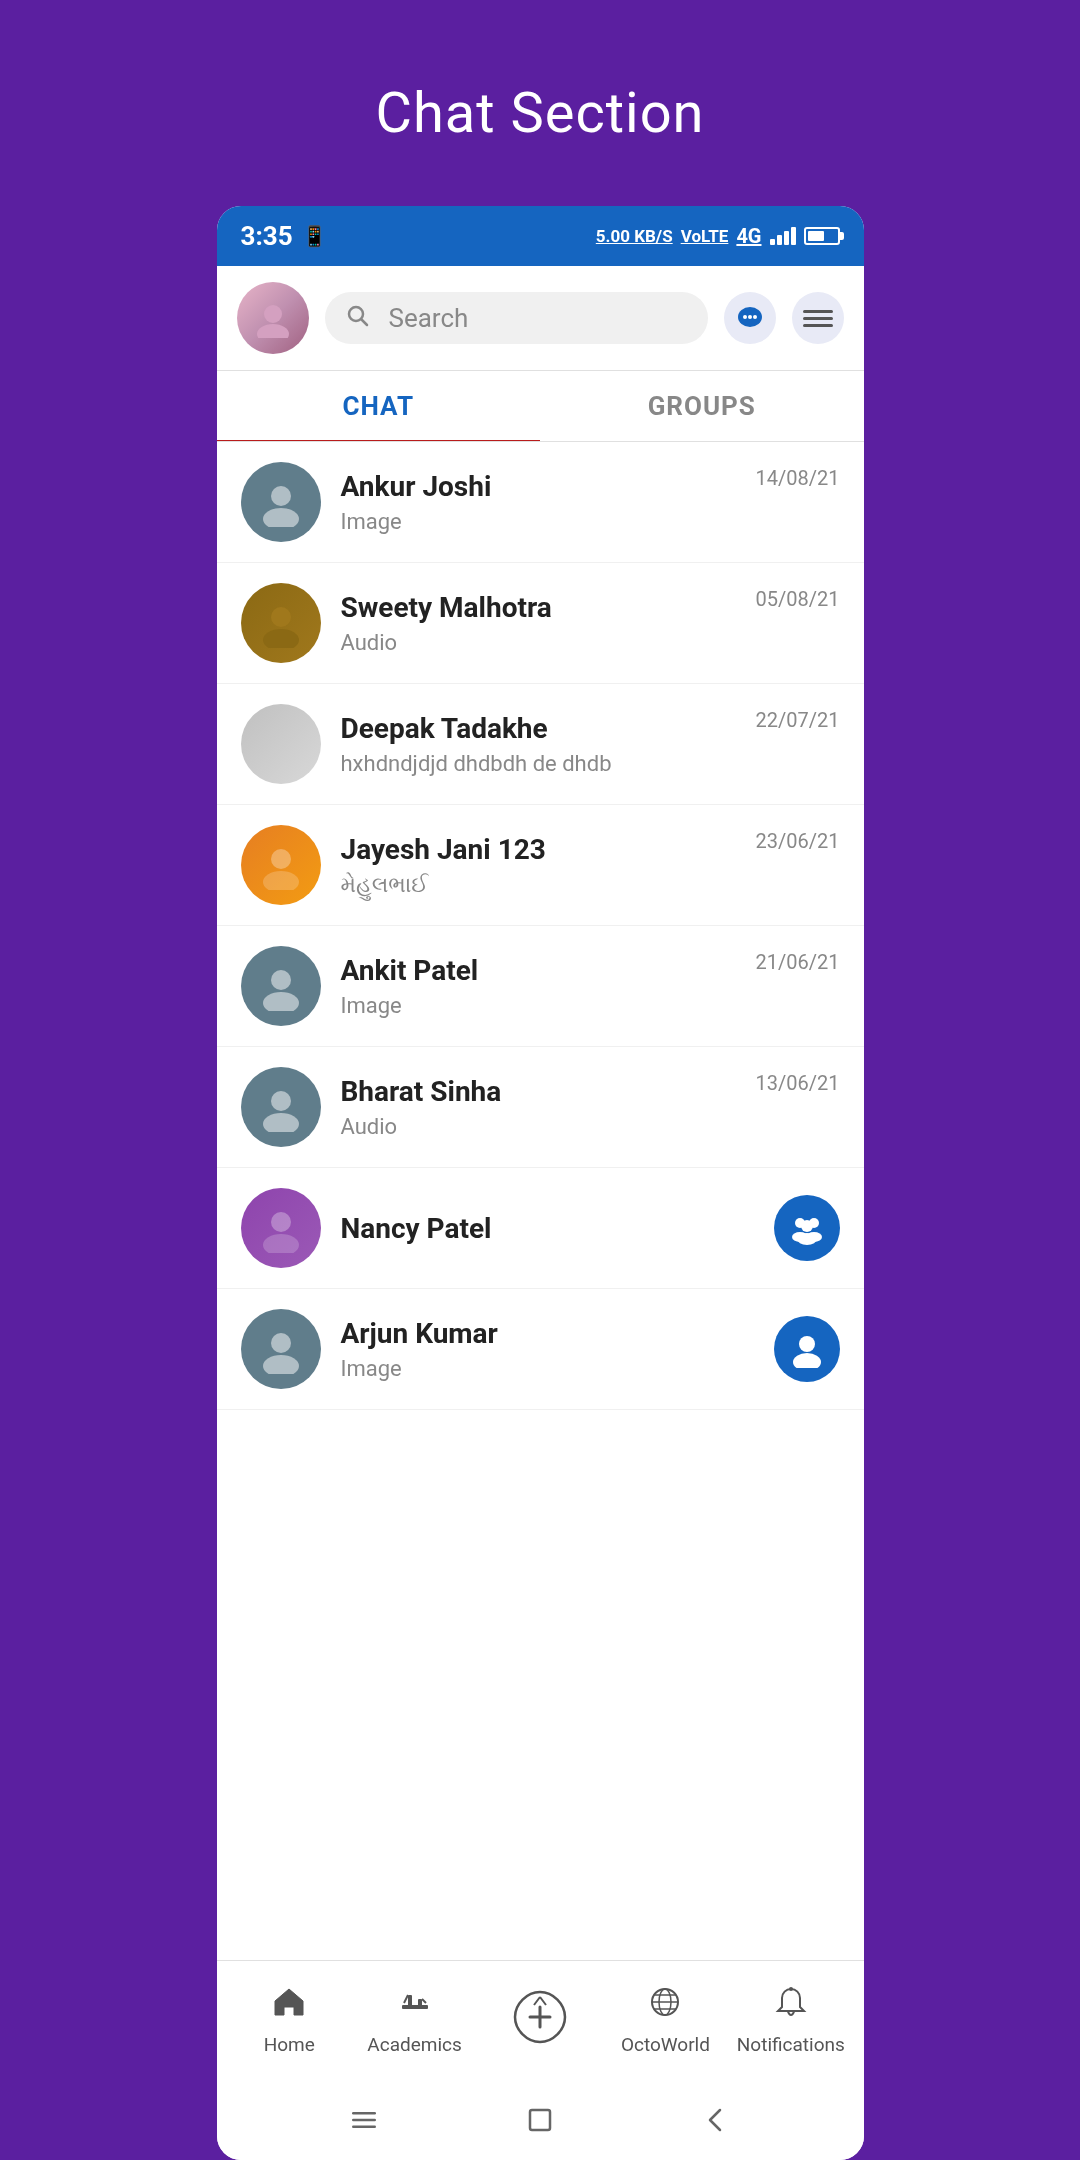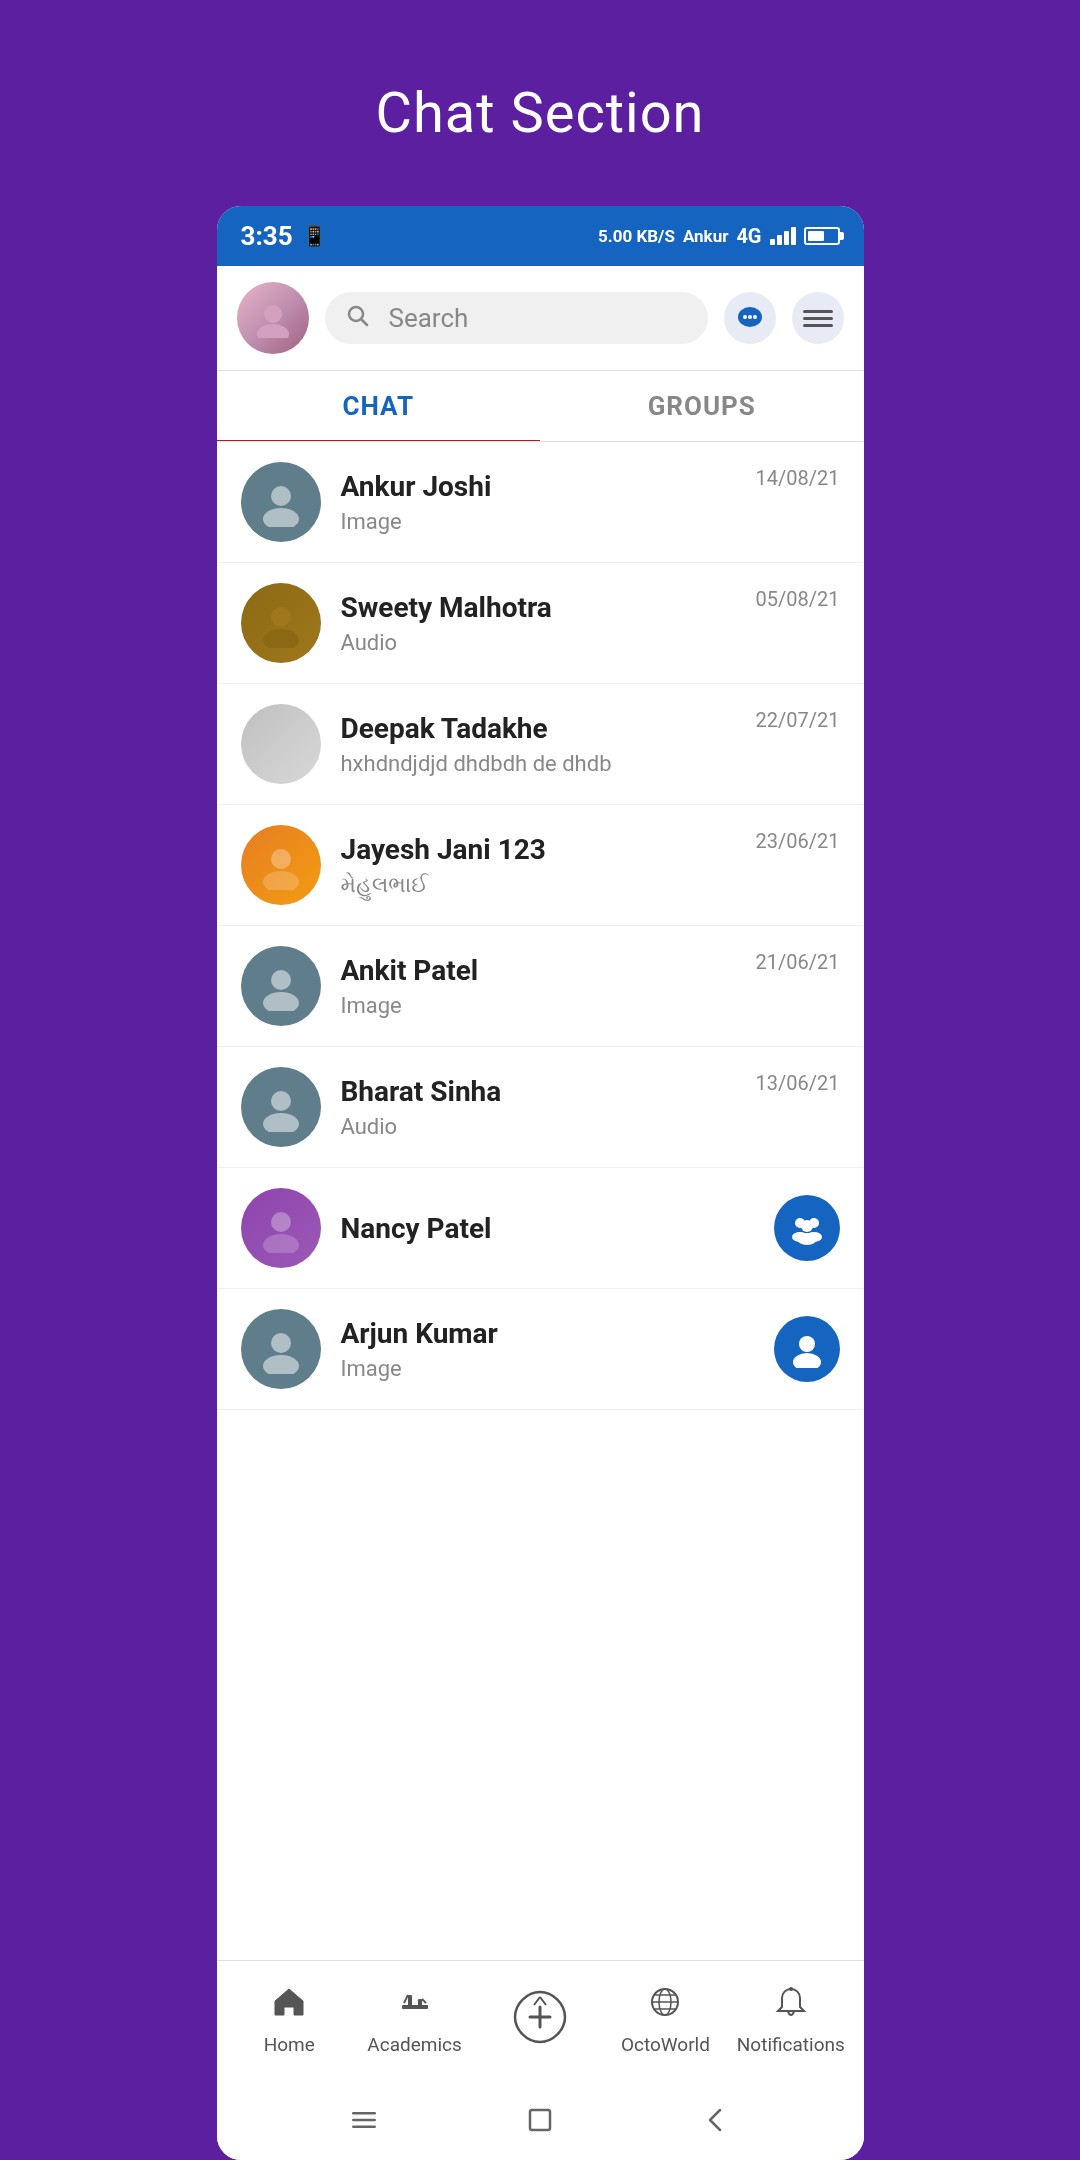--- a/index.html
+++ b/index.html
@@ -48,20 +48,21 @@
     .status-bar-left {
       display: flex;
       align-items: center;
       gap: 10px;
     }
     .status-bar-right {
       display: flex;
       align-items: center;
       gap: 8px;
       font-size: 18px;
+      text-decoration: underline;
     }
     .status-time { font-size: 26px; font-weight: bold; }
     .battery-icon {
       width: 36px;
       height: 18px;
       border: 2px solid white;
       border-radius: 3px;
       position: relative;
       display: flex;
       align-items: center;
@@ -302,21 +303,21 @@
 
 <div class="phone-frame">
 
   <div class="status-bar">
     <div class="status-bar-left">
       <span class="status-time">3:35</span>
       <span style="font-size:20px;">📱</span>
     </div>
     <div class="status-bar-right">
       <span style="font-size:17px; line-height:1.1;">5.00 KB/S</span>
-      <span style="font-size:17px;">Ankur</span>
+      <span style="font-size:17px;">VoLTE</span>
       <span style="font-size:20px; font-weight:bold;">4G</span>
       <div class="signal-bars">
         <div class="signal-bar" style="height:6px;"></div>
         <div class="signal-bar" style="height:10px;"></div>
         <div class="signal-bar" style="height:14px;"></div>
         <div class="signal-bar" style="height:18px;"></div>
       </div>
       <div class="battery-icon">
         <div class="battery-fill"></div>
       </div>

